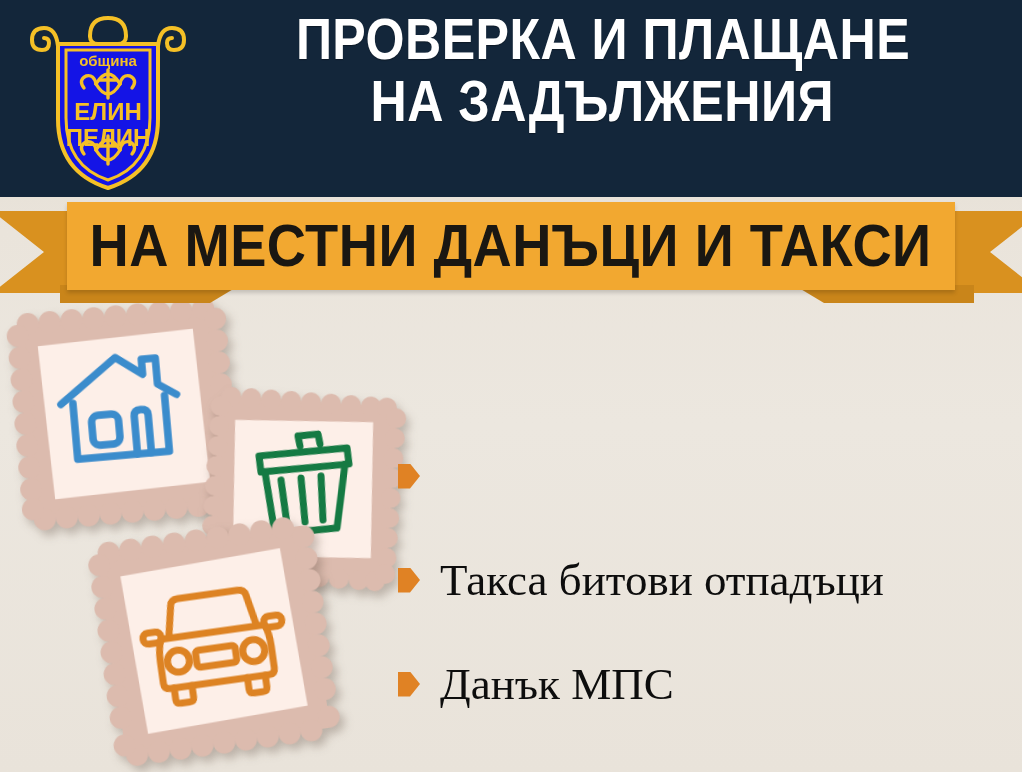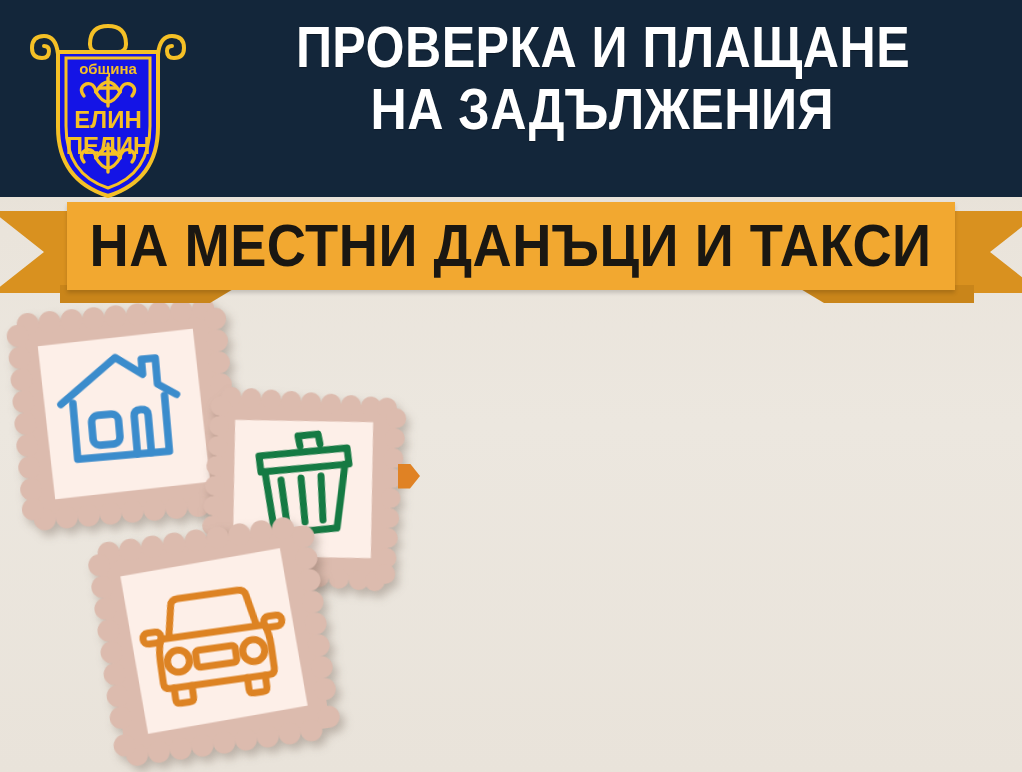--- a/index.html
+++ b/index.html
@@ -17,21 +17,21 @@
     overflow:hidden;
   }
 
   
   .header-band{
     position:absolute;left:0;top:0;width:1022px;height:197px;
     background:#13263a;
     z-index:5;
   }
   .header-inner{
-    position:absolute;left:0;top:16px;width:891px;height:197px;
+    position:absolute;left:0;top:8px;width:891px;height:197px;
     display:flex;align-items:center;
   }
   .logo-wrap{
     position:absolute;left:28px;top:6px;width:160px;height:180px;
   }
   .title-block{
     position:absolute;left:195px;top:0;width:815px;height:197px;
     display:flex;flex-direction:column;align-items:center;justify-content:flex-start;
     text-align:center;
   }
@@ -358,17 +358,25 @@
       </g>
     </svg>
   </div>
 
   <div class="list">
 
     <div class="list-item">
       <span class="bullet"></span>
     </div>
 
-
+    <div class="list-item">
+      <span class="bullet"></span>
+      <span class="list-label">Такса битови отпадъци</span>
+    </div>
+
+    <div class="list-item">
+      <span class="bullet"></span>
+      <span class="list-label">Данък МПС</span>
+    </div>
 
   </div>
 
 </div>
 
 </body></html>

